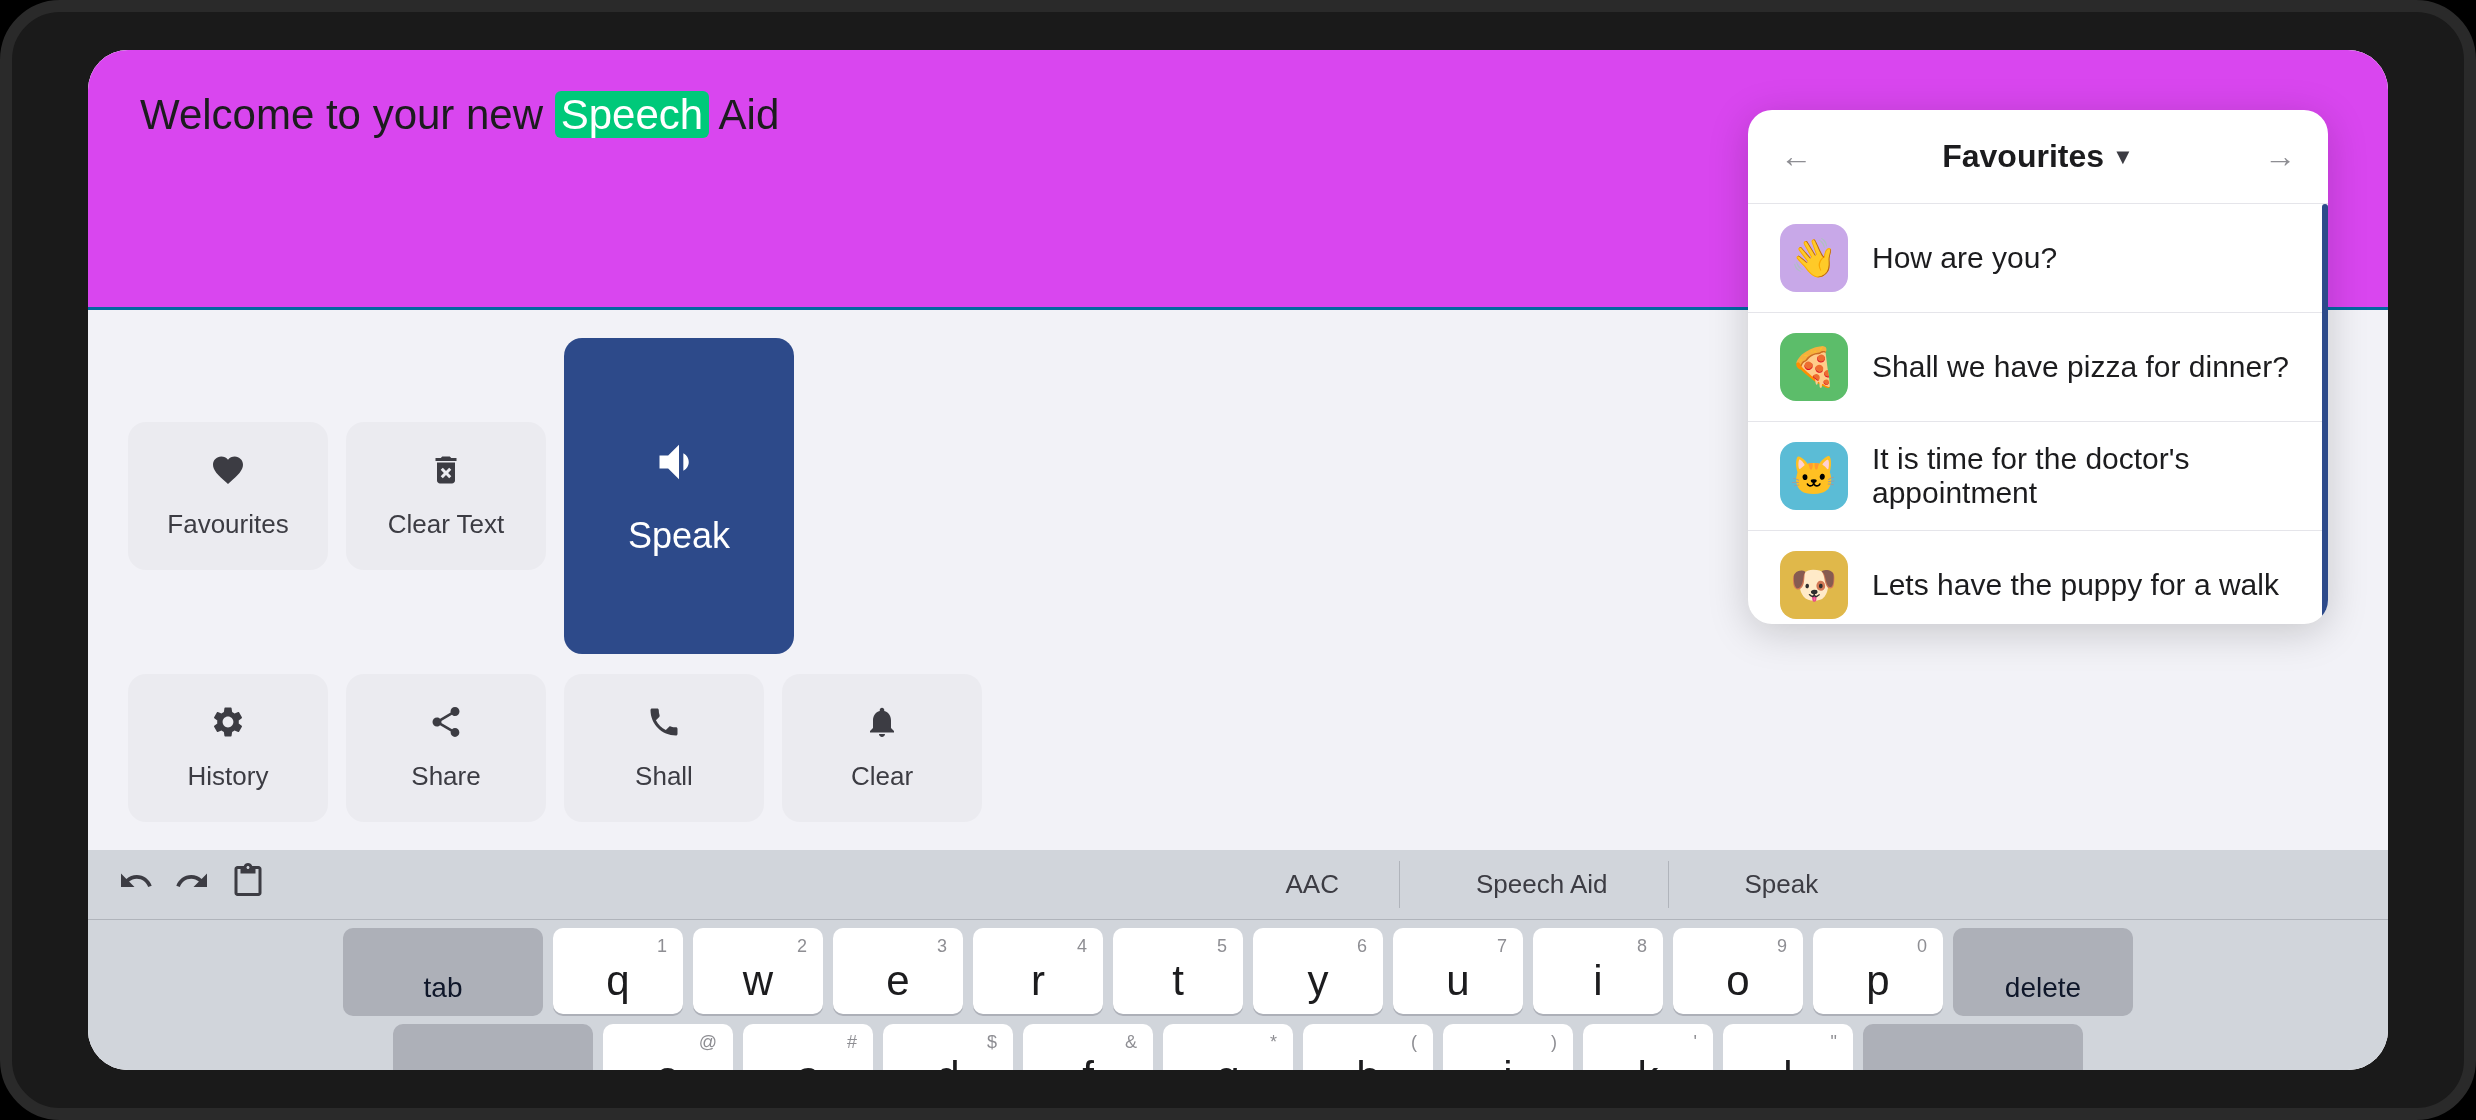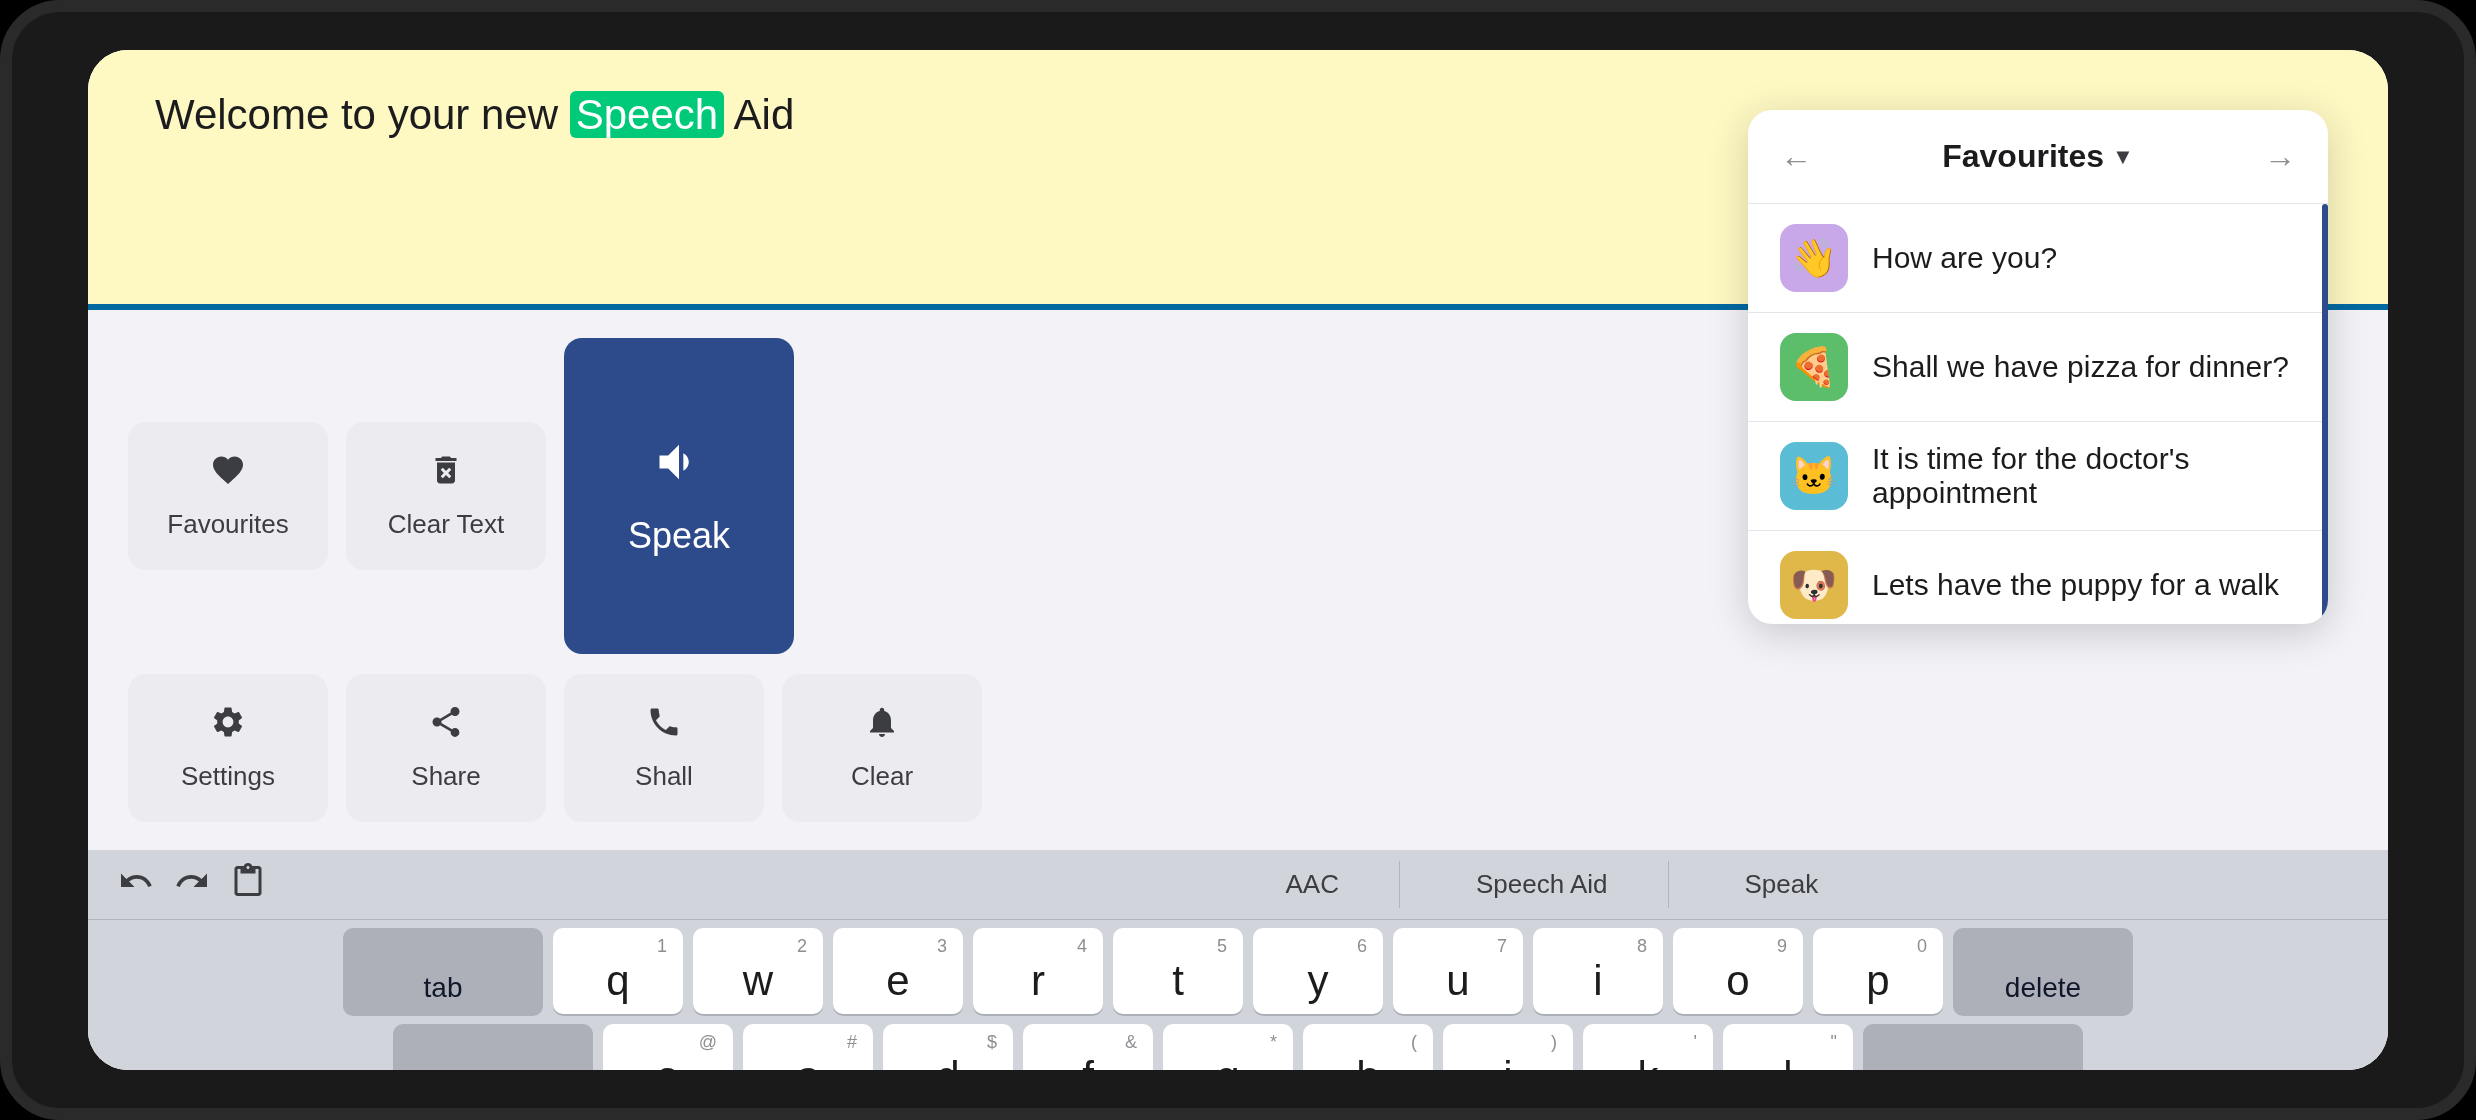--- a/index.html
+++ b/index.html
@@ -42,24 +42,24 @@
     .app-area {
       flex: 1;
       background: #f2f2f7;
       display: flex;
       flex-direction: column;
       position: relative;
     }
 
     
     .text-display {
-      background: #fef9c3;
-      padding: 36px 67px;
+      background: #d946ef;
+      padding: 36px 52px;
       min-height: 260px;
-      border-bottom: 6px solid #0369a1;
+      border-bottom: 3px solid #0369a1;
       font-size: 42px;
       color: #1c1c1e;
       font-weight: 400;
       line-height: 1.4;
     }
 
     .text-highlight {
       background: #00c97a;
       color: #fff;
       border-radius: 6px;
@@ -383,21 +383,21 @@
           </button>
         </div>
 
         <div class="buttons-row">
           <button class="action-btn">
             <div class="icon-area">
               <svg class="svg-icon" viewBox="0 0 24 24">
                   <path d="M19.14 12.94c.04-.3.06-.61.06-.94s-.02-.64-.07-.94l2.03-1.58c.18-.14.23-.41.12-.61l-1.92-3.32c-.12-.22-.37-.29-.59-.22l-2.39.96c-.5-.38-1.03-.7-1.62-.94l-.36-2.54c-.04-.24-.24-.41-.48-.41h-3.84c-.24 0-.43.17-.47.41l-.36 2.54c-.59.24-1.13.57-1.62.94l-2.39-.96c-.22-.08-.47 0-.59.22L2.74 8.87c-.12.21-.08.47.12.61l2.03 1.58c-.05.3-.09.63-.09.94s.02.64.07.94l-2.03 1.58c-.18.14-.23.41-.12.61l1.92 3.32c.12.22.37.29.59.22l2.39-.96c.5.38 1.03.7 1.62.94l.36 2.54c.05.24.24.41.48.41h3.84c.24 0 .44-.17.47-.41l.36-2.54c.59-.24 1.13-.56 1.62-.94l2.39.96c.22.08.47 0 .59-.22l1.92-3.32c.12-.22.07-.47-.12-.61l-2.01-1.58zM12 15.6c-1.98 0-3.6-1.62-3.6-3.6s1.62-3.6 3.6-3.6 3.6 1.62 3.6 3.6-1.62 3.6-3.6 3.6z"></path>
                 </svg>
             </div>
-            <span class="btn-label">Settings</span>
+            <span class="btn-label">History</span>
           </button>
           <button class="action-btn">
             <div class="icon-area">
               <svg class="svg-icon" viewBox="0 0 24 24">
                   <path d="M18 16.08c-.76 0-1.44.3-1.96.77L8.91 12.7c.05-.23.09-.46.09-.7s-.04-.47-.09-.7l7.05-4.11c.54.5 1.25.81 2.04.81 1.66 0 3-1.34 3-3s-1.34-3-3-3-3 1.34-3 3c0 .24.04.47.09.7L8.04 9.81C7.5 9.31 6.79 9 6 9c-1.66 0-3 1.34-3 3s1.34 3 3 3c.79 0 1.5-.31 2.04-.81l7.12 4.16c-.05.21-.08.43-.08.65 0 1.61 1.31 2.92 2.92 2.92s2.92-1.31 2.92-2.92c0-1.61-1.31-2.92-2.92-2.92z"></path>
                 </svg>
             </div>
             <span class="btn-label">Share</span>
           </button>
           <button class="action-btn">

